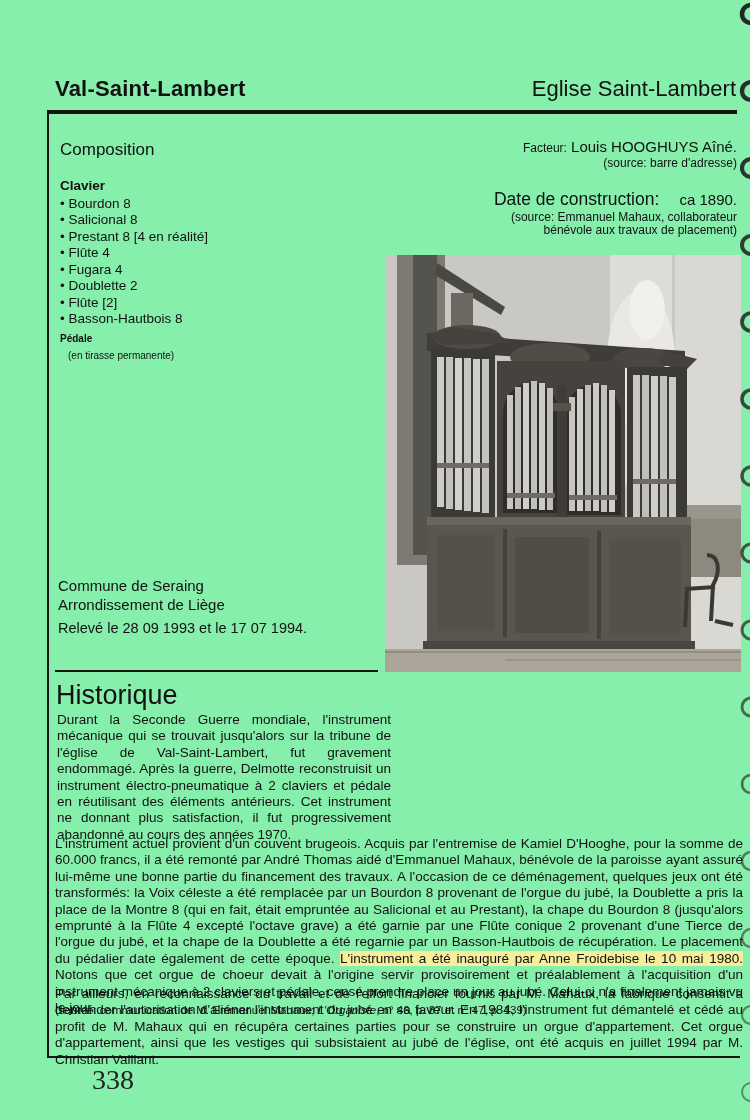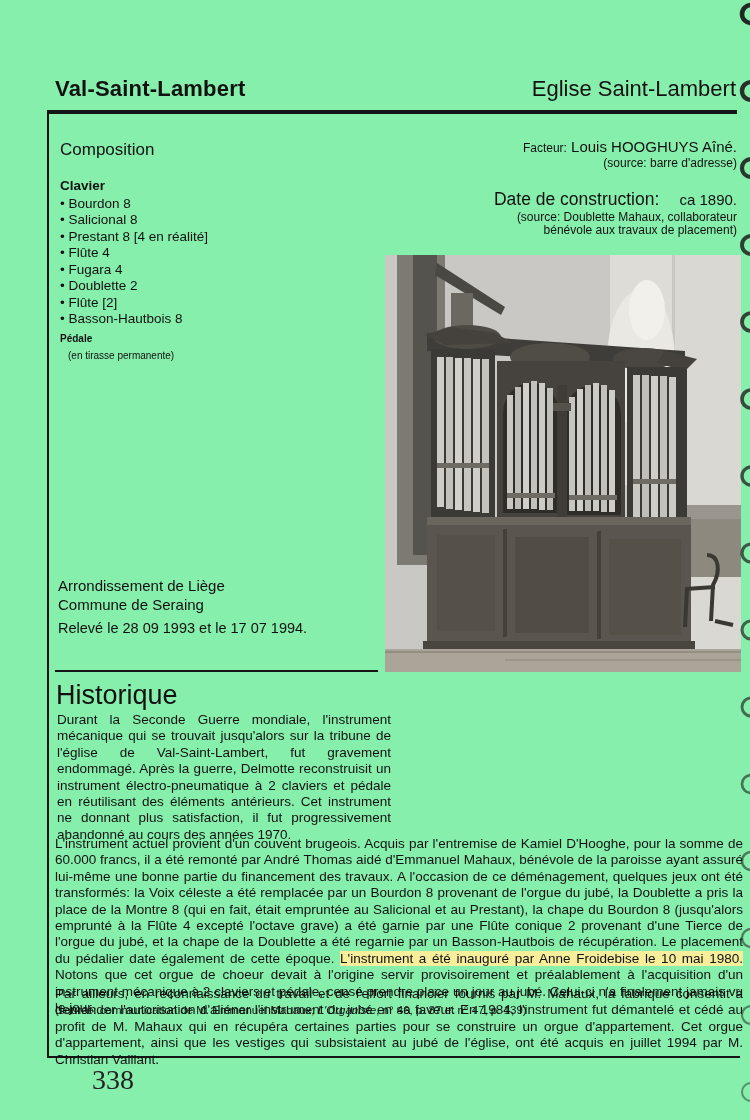--- a/index.html
+++ b/index.html
@@ -89,21 +89,21 @@
   <div class="facteur">
     <div>
       <span class="big">Facteur:</span><span class="val"> Louis HOOGHUYS Aîné.</span>
     </div>
     <div class="src">(source: barre d'adresse)</div>
   </div>
   <div class="datec">
     <div>
       <span class="big">Date de construction:</span><span class="val"> ca 1890.</span>
     </div>
-    <div class="src">(source: Doublette Mahaux, collaborateur</div>
+    <div class="src">(source: Emmanuel Mahaux, collaborateur</div>
     <div class="src" style="margin-top:0;">bénévole aux travaux de placement)</div>
   </div>
 
   <div class="photo">
     <svg viewBox="0 0 356 417" preserveAspectRatio="none">
 
       <rect x="0" y="0" width="356" height="417" fill="#c9c8c4"></rect>
       <rect x="290" y="0" width="66" height="417" fill="#d9d8d3"></rect>
       <rect x="225" y="0" width="62" height="230" fill="#dddcd6"></rect>
       <ellipse cx="256" cy="105" rx="34" ry="70" fill="#e9e8e2"></ellipse>
@@ -184,22 +184,22 @@
       <g stroke="#3a3833" stroke-width="4" fill="none">
         <path d="M322 300 C334 300 336 316 328 330 L326 366"></path>
         <path d="M300 334 L330 332"></path>
         <path d="M302 334 L300 372"></path>
         <path d="M330 366 L348 370"></path>
       </g>
     </svg>
   </div>
 
   <div class="loc">
+    <div>Commune de Seraing</div>
     <div>Arrondissement de Liège</div>
-    <div>Commune de Seraing</div>
     <div class="releve">Relevé le 28 09 1993 et le 17 07 1994.</div>
   </div>
 
   <div class="hist-rule"></div>
   <div class="hist-title">Historique</div>
   <div class="para" id="para1">Durant la Seconde Guerre mondiale, l'instrument mécanique qui se trouvait jusqu'alors sur la tribune de l'église de Val-Saint-Lambert, fut gravement endommagé.  Après la guerre, Delmotte reconstruisit un instrument électro-pneumatique à 2 claviers et pédale en réutilisant des éléments antérieurs.  Cet instrument ne donnant plus satisfaction, il fut progressivement abandonné au cours des années 1970.</div>
   <div class="para" id="para2"><span>L'instrument actuel provient d'un couvent brugeois.  Acquis par l'entremise de Kamiel D'Hooghe, pour la somme de 60.000 francs, il a été remonté par André Thomas aidé d'Emmanuel Mahaux, bénévole de la paroisse ayant assuré lui-même une bonne partie du financement des travaux.  A l'occasion de ce déménagement, quelques jeux ont été transformés: la Voix céleste a été remplacée par un Bourdon 8 provenant de l'orgue du jubé, la Doublette a pris la place de la Montre 8 (qui en fait, était empruntée au Salicional et au Prestant), la chape du Bourdon 8 (jusqu'alors emprunté à la Flûte 4 excepté l'octave grave) a été garnie par une Flûte conique 2 provenant d'une Tierce de l'orgue du jubé, et la chape de la Doublette a été regarnie par un Basson-Hautbois de récupération.  Le placement du pédalier date également de cette époque.  </span><span class="hl" style="background: rgb(246, 238, 155);">L'instrument a été inauguré par Anne Froidebise le 10 mai 1980.</span><span>  Notons que cet orgue de choeur devait à l'origine servir provisoirement et préalablement à l'acquisition d'un instrument mécanique à 2 claviers et pédale, censé prendre place un jour au jubé.  Celui-ci n'a finalement jamais vu le jour.</span></div>
   <div class="para" id="para3">Par ailleurs, en reconnaissance du travail et de l'effort financier fournis par M. Mahaux, la fabrique consentit à demander l'autorisation d'aliéner l'instrument du jubé en sa faveur.  En 1984, l'instrument fut démantelé et cédé au profit de M. Mahaux qui en récupéra certaines parties pour se construire un orgue d'appartement.  Cet orgue d'appartement, ainsi que les vestiges qui subsistaient au jubé de l'église, ont été acquis en juillet 1994 par M. Christian Vaillant.</div>
   <div class="hist-src"><span>(source: communication de M. Emmanuel Mahaux; </span><span style="font-style: italic;">L'Organiste</span><span>, n° 46, p. 87 et n° 47, p. 139)</span></div>
 

